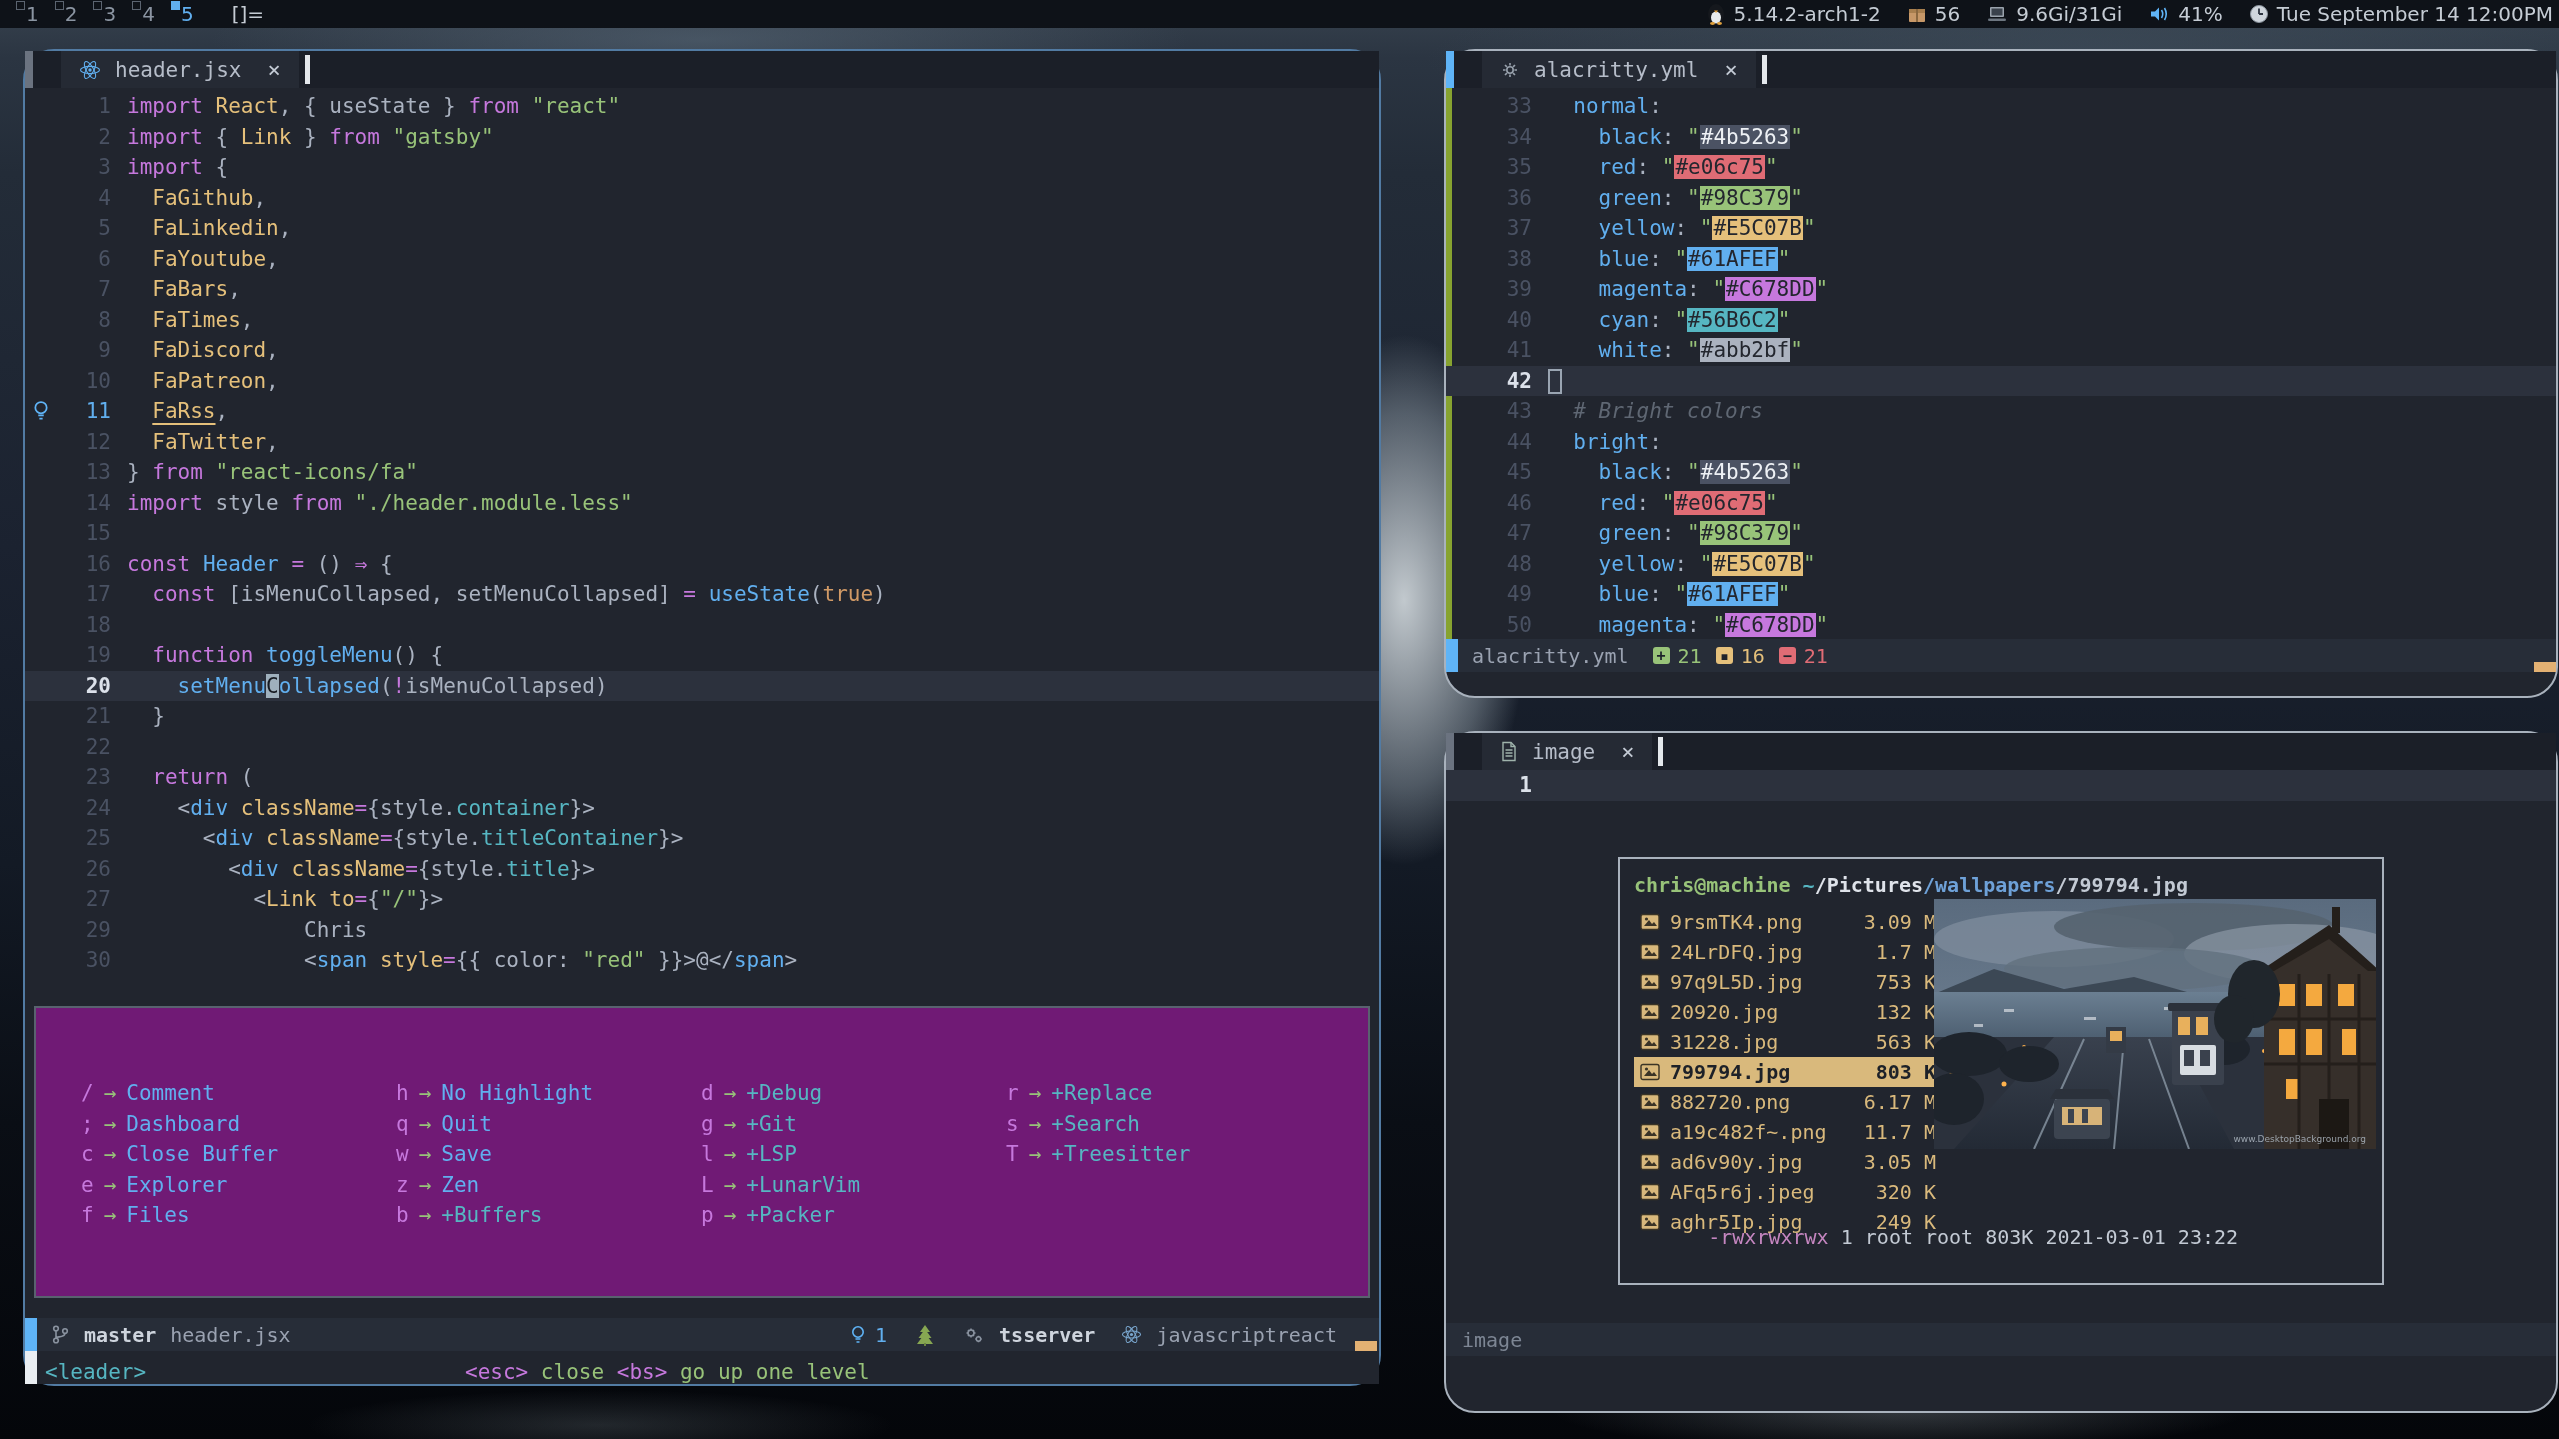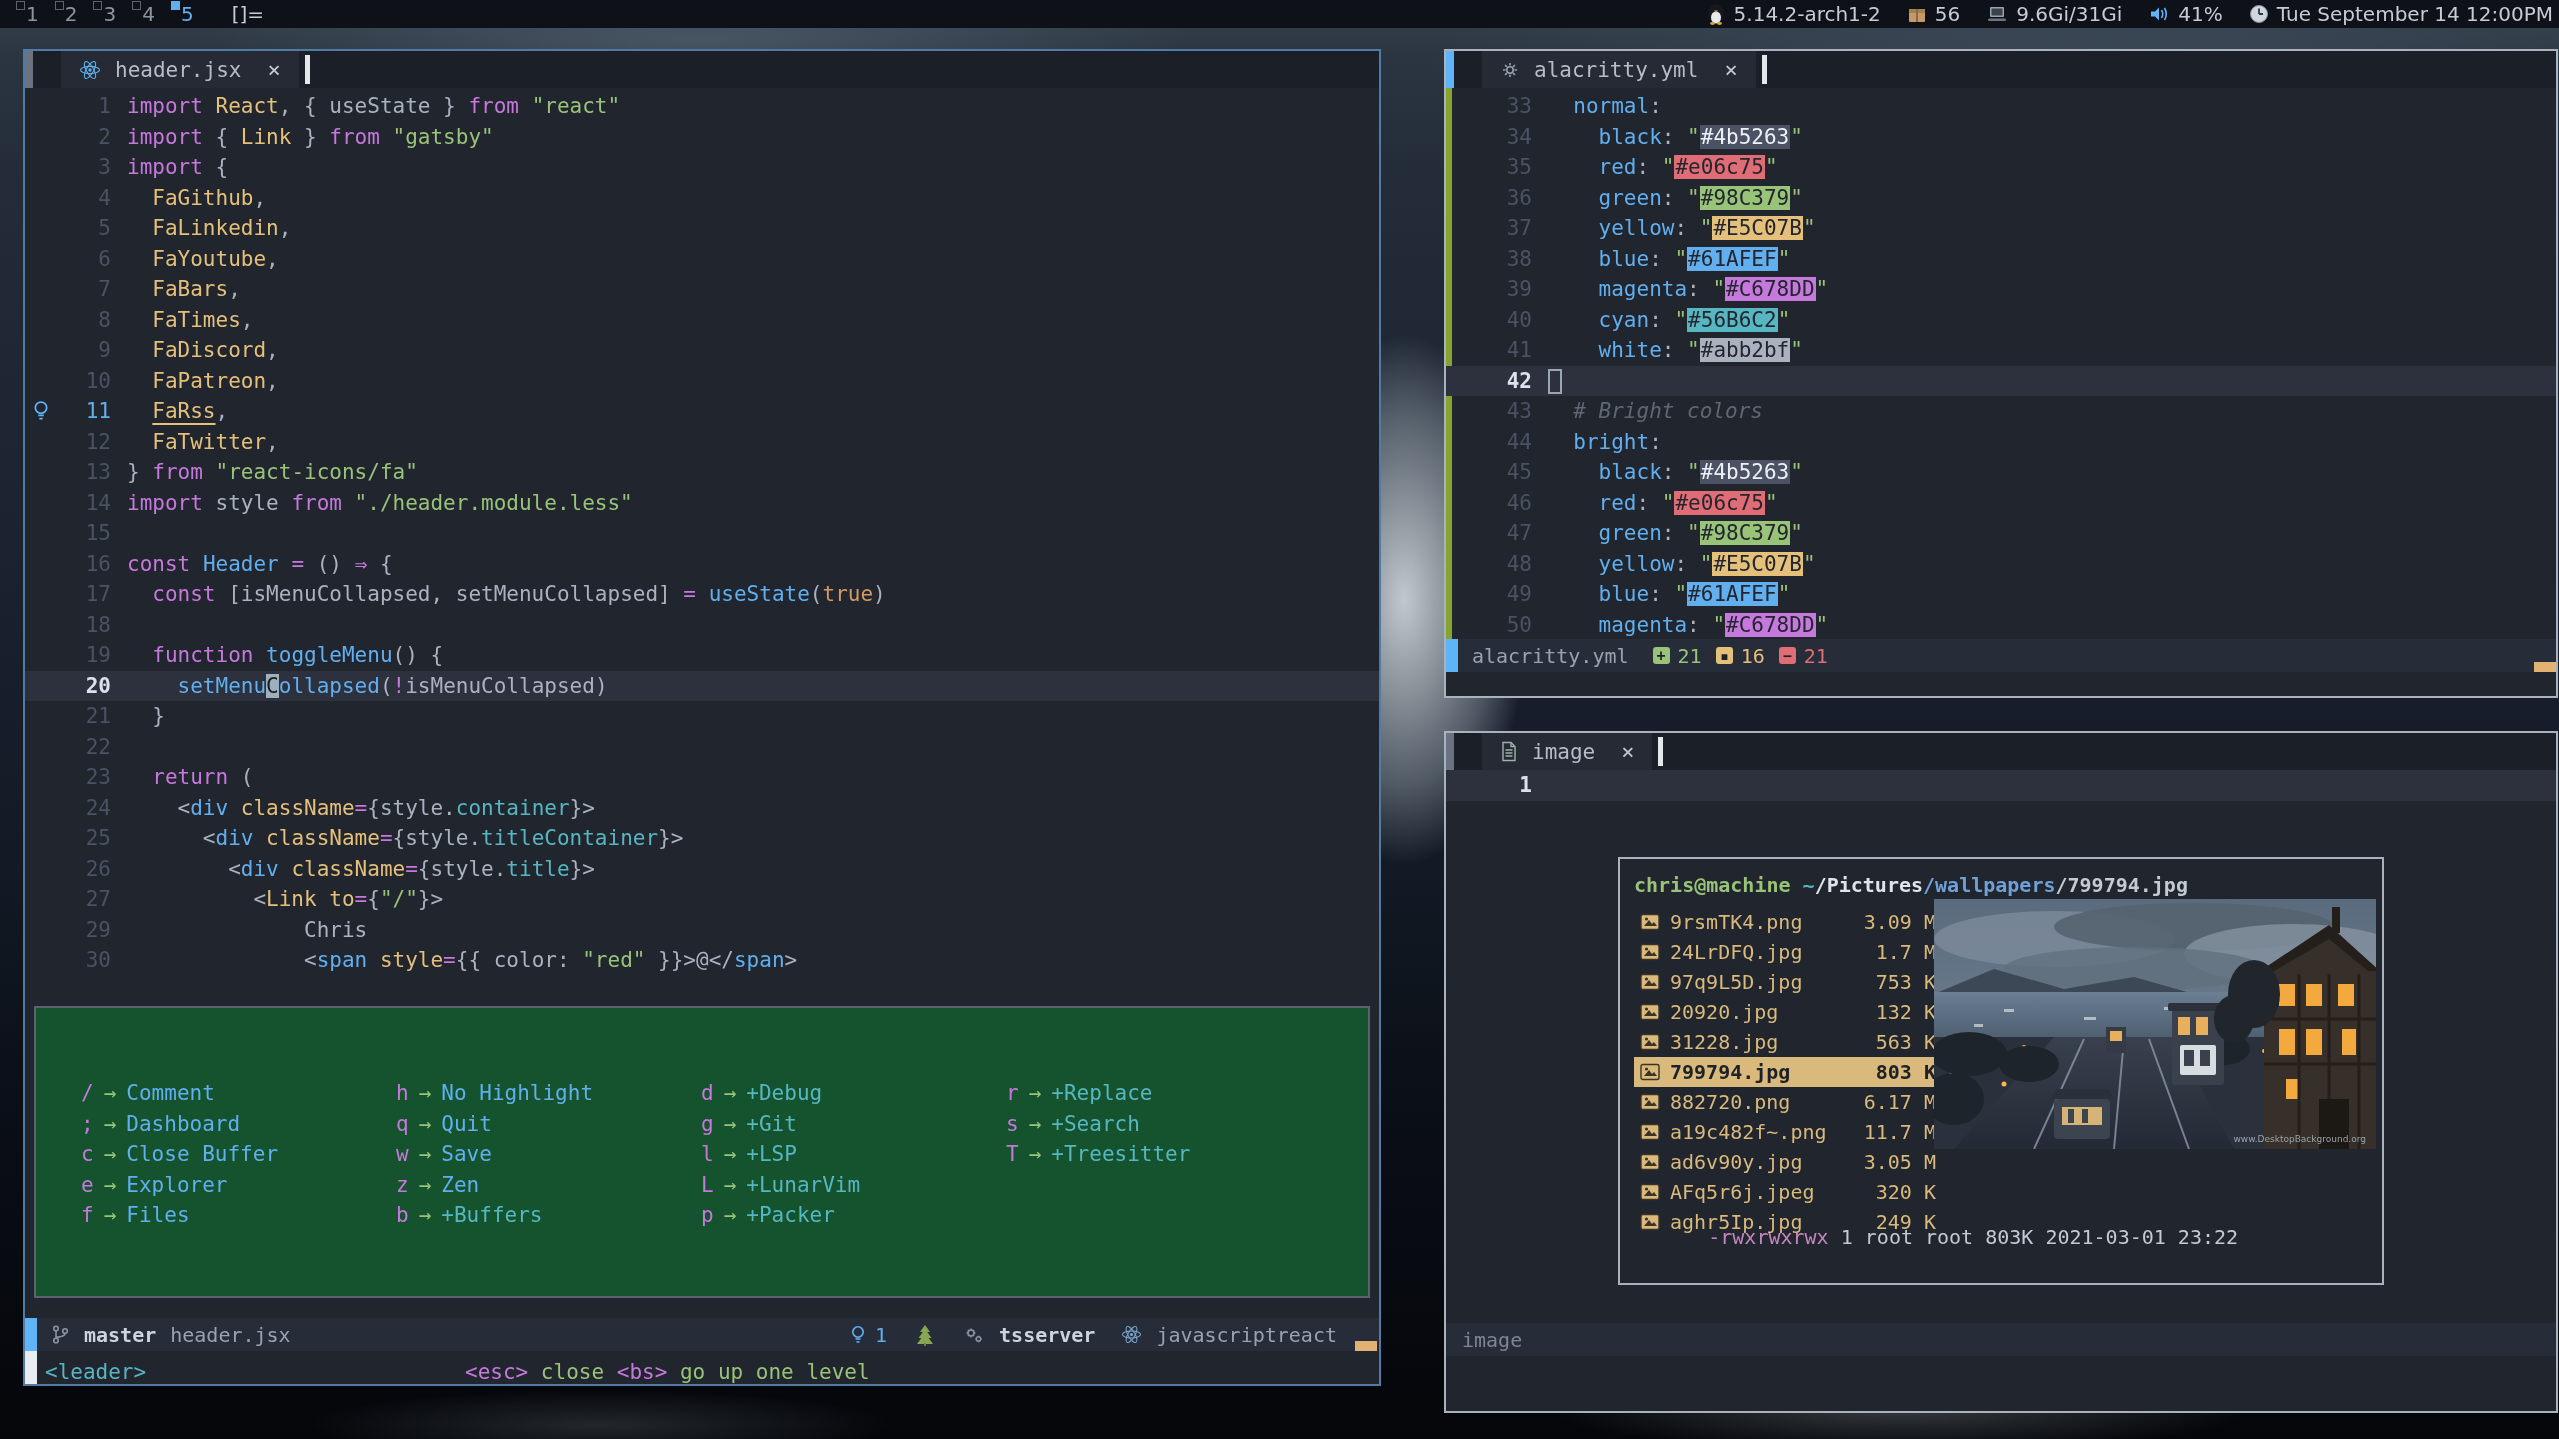--- a/index.html
+++ b/index.html
@@ -5,21 +5,21 @@
   html,body{margin:0;padding:0;width:2559px;height:1439px;overflow:hidden;
     font-family:"DejaVu Sans Mono",monospace;background:#10151d;}
   .wall{position:absolute;left:0;top:0;width:2559px;height:1439px;
     background:
       radial-gradient(ellipse 160px 340px at 1404px 600px, rgba(208,215,219,.92), rgba(150,163,172,.45) 55%, transparent 78%),
       radial-gradient(ellipse 700px 90px at 700px 40px, rgba(95,112,128,.5), transparent 70%),
       radial-gradient(ellipse 900px 120px at 2100px 60px, rgba(70,86,100,.55), transparent 75%),
       radial-gradient(ellipse 500px 60px at 1900px 1410px, rgba(190,205,215,.25), transparent 70%),
       radial-gradient(ellipse 420px 50px at 600px 1425px, rgba(170,188,198,.18), transparent 70%),
       linear-gradient(180deg,#38434f 0%,#2b3542 4%,#232c38 12%,#1b2230 38%,#131a25 60%,#0a0e15 78%,#04060a 100%);}
-  .win{position:absolute;background:#21252e;box-sizing:border-box;}
+  .win{position:absolute;background:#21252e;box-sizing:border-box;border-radius:31px;}
   .win-focus{border:2px solid #527ba3;}
   .win-blur{border:2px solid #a9b2bd;margin-left:16px;}
   
   .tabline{height:37px;background:#1b1f28;display:flex;align-items:stretch;position:relative;}
   .tl-cap{width:8px;flex:none;}
   .tl-cap.gray{background:#6b7380}.tl-cap.blue{background:#5fb4f7}
   .tab{margin-left:28px;display:flex;align-items:center;gap:14px;background:#252a34;
     padding:0 18px;color:#b6bdc9;font-size:21px;}
   .tab .close{color:#c3cad4;font-size:22px;margin-left:12px;}
   .tabcursor{width:5px;height:29px;background:#e4e8ec;align-self:center;}
@@ -46,21 +46,21 @@
   .stat-cap{width:12px;height:33px;background:#5fb4f7;flex:none;}
   .stat-bold{color:#ced4dd;font-weight:bold;}
   .stat-orange{width:22px;height:10px;background:#e3b173;margin-left:4px;align-self:flex-end;}
   .cmdline{position:absolute;left:0;right:0;bottom:0;height:33px;background:#21252e;
     display:flex;align-items:flex-end;font-size:21px;}
   .cmd-cap{width:12px;height:33px;background:#eaeef2;flex:none;}
   .tk-leader{color:#56b6c2;margin-left:8px;}
   .hints{position:absolute;left:440px;white-space:pre;}
   .hint-key{color:#c678dd}.hint-act{color:#98c379}
   
-  .whichkey{position:absolute;left:9px;right:9px;top:955px;height:292px;background:#14532d;
+  .whichkey{position:absolute;left:9px;right:9px;top:955px;height:292px;background:#701a75;
     border:2px solid #59626f;box-sizing:border-box;display:flex;padding-top:70px;padding-left:45px;}
   .wk-col{display:flex;flex-direction:column;}
   .wk-col:nth-child(1){width:315px}.wk-col:nth-child(2){width:305px}.wk-col:nth-child(3){width:305px}
   .wk-row{line-height:30.5px;font-size:21px;white-space:pre;}
   .wk-key{color:#c678dd}.wk-arrow{color:#98c379;padding:0 10px;}
   .wk-label{color:#61afef}.wk-label.grp{color:#56b6c2}
   
   .gitstrip{position:absolute;left:0;top:37px;width:6px;height:552px;background:#87a330;}
   .diff{display:flex;align-items:center;gap:8px;font-size:20px;}
   .diff .dicon{width:17px;height:17px;border-radius:3px;display:inline-flex;align-items:center;justify-content:center;

